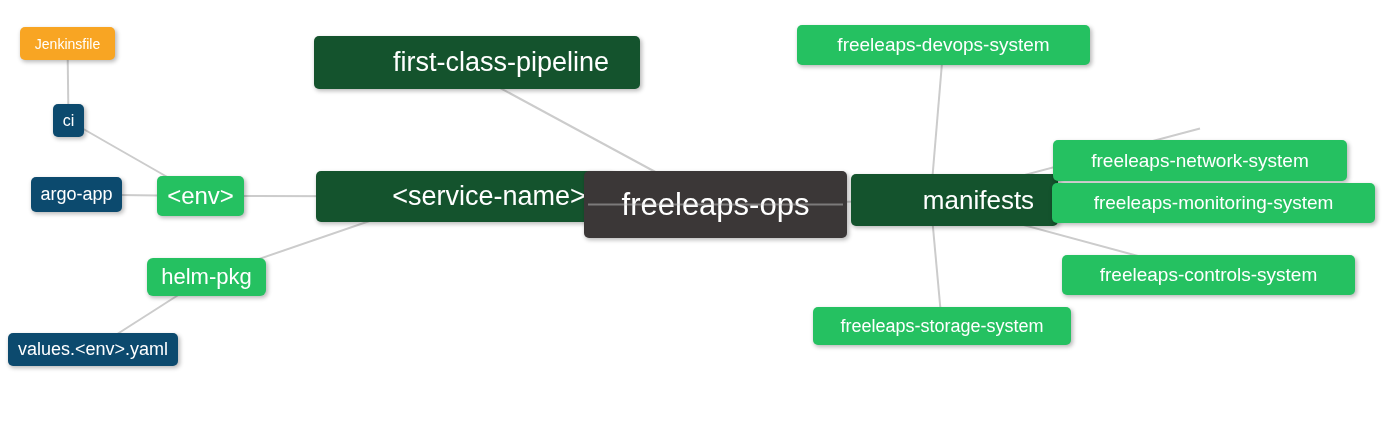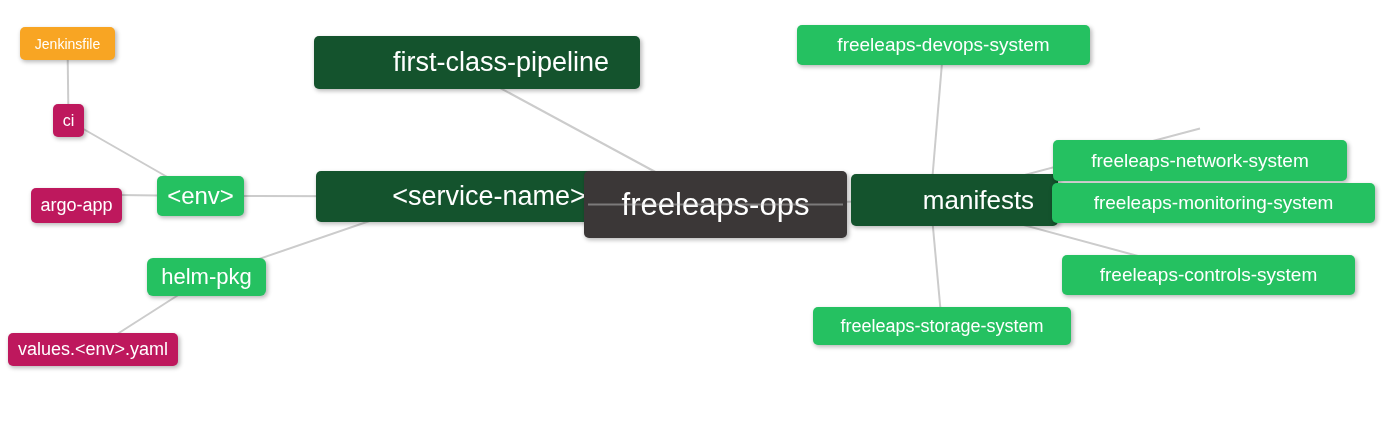--- a/index.html
+++ b/index.html
@@ -32,26 +32,26 @@
     color: #ffffff;
     border-radius: 5px;
     box-shadow: 1.5px 2px 4px rgba(0,0,0,0.28);
     white-space: nowrap;
     cursor: default;
     user-select: none;
   }
   .blue   { background: #14532d; padding-left: 48px; }
   .green  { background: #25c161; }
   .orange { background: #f8a523; }
-  .red    { background: #be185d; }
+  .red    { background: #0c4a6e; }
   .dark   { background: #3b3737; }
 
   #n-jenkinsfile { left: 20px;   top: 27px;  width: 95px;  height: 33px; font-size: 14px; }
   #n-ci          { left: 53px;   top: 104px; width: 31px;  height: 33px; font-size: 16px; }
-  #n-argo-app    { left: 31px;   top: 188px; width: 91px;  height: 35px; font-size: 18px; }
+  #n-argo-app    { left: 31px;   top: 177px; width: 91px;  height: 35px; font-size: 18px; }
   #n-env         { left: 157px;  top: 176px; width: 87px;  height: 40px; font-size: 24px; }
   #n-helm-pkg    { left: 147px;  top: 258px; width: 119px; height: 38px; font-size: 22px; border-radius: 6px; }
   #n-values      { left: 8px;    top: 333px; width: 170px; height: 33px; font-size: 18px; }
   #n-fcp         { left: 314px;  top: 36px;  width: 278px; height: 53px; font-size: 27px; }
   #n-svc         { left: 316px;  top: 171px; width: 250px; height: 51px; font-size: 27px; }
   #n-ops         { left: 584px;  top: 171px; width: 263px; height: 67px; font-size: 31px; }
   #n-manifests   { left: 851px;  top: 174px; width: 159px; height: 52px; font-size: 26px; }
   #n-devops      { left: 797px;  top: 25px;  width: 293px; height: 40px; font-size: 19px; }
   #n-network     { left: 1053px; top: 108px; width: 294px; height: 41px; font-size: 19px; margin-top: 32px; }
   #n-monitoring  { left: 1052px; top: 183px; width: 323px; height: 40px; font-size: 19px; }

